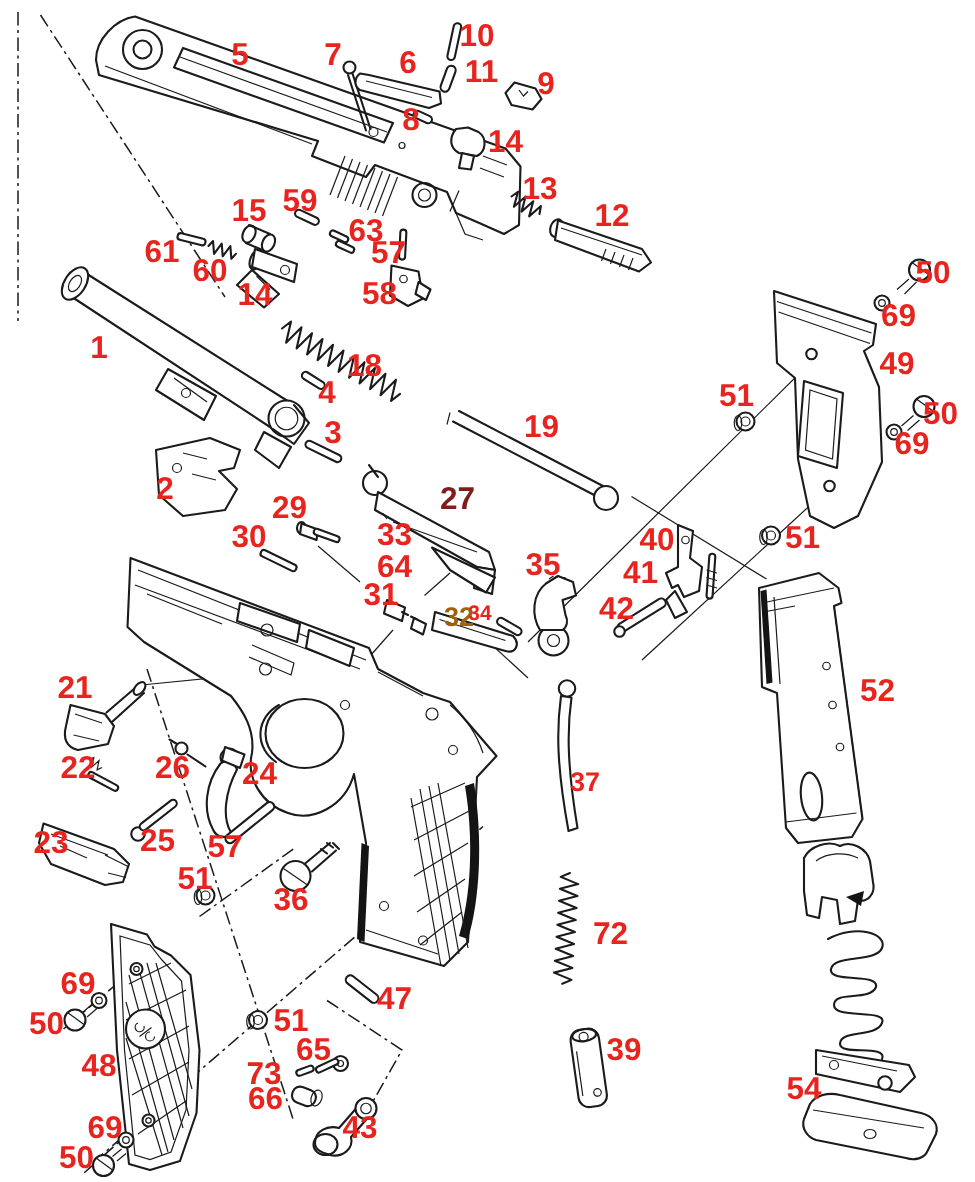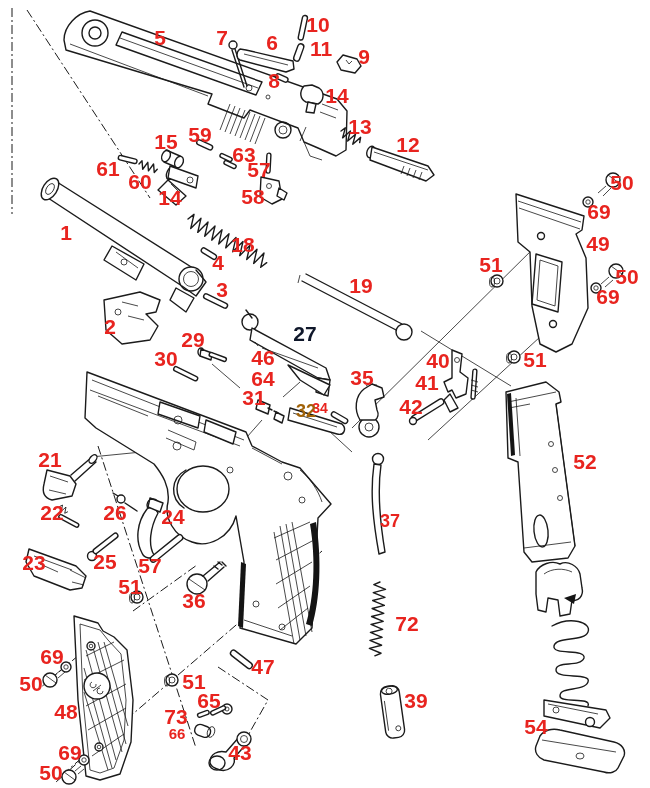--- a/index.html
+++ b/index.html
@@ -381,22 +381,22 @@
       <span class="part-label" style="left: 170px; top: 197px; color: rgb(232, 36, 31); font-size: 21px;">14</span>
       <span class="part-label" style="left: 166px; top: 141px; color: rgb(232, 36, 31); font-size: 21px;">15</span>
       <span class="part-label" style="left: 243px; top: 224px; color: rgb(232, 36, 31); font-size: 21px; margin-top: 20px;">18</span>
       <span class="part-label" style="left: 361px; top: 285px; color: rgb(232, 36, 31); font-size: 21px;">19</span>
       <span class="part-label" style="left: 50px; top: 459px; color: rgb(232, 36, 31); font-size: 21px;">21</span>
       <span class="part-label" style="left: 52px; top: 512px; color: rgb(232, 36, 31); font-size: 21px;">22</span>
       <span class="part-label" style="left: 34px; top: 562px; color: rgb(232, 36, 31); font-size: 21px;">23</span>
       <span class="part-label" style="left: 173px; top: 516px; color: rgb(232, 36, 31); font-size: 21px;">24</span>
       <span class="part-label" style="left: 105px; top: 561px; color: rgb(232, 36, 31); font-size: 21px; text-align: right;">25</span>
       <span class="part-label" style="left: 115px; top: 512px; color: rgb(232, 36, 31); font-size: 21px;">26</span>
-      <span class="part-label" style="left: 305px; top: 333px; color: #0f172a; font-size: 21px;">27</span>
-      <span class="part-label" style="left: 263px; top: 357px; color: rgb(232, 36, 31); font-size: 21px;">46</span>
+      <span class="part-label" style="left: 305px; top: 333px; color: #7f1d1d; font-size: 21px;">27</span>
+      <span class="part-label" style="left: 263px; top: 357px; color: rgb(232, 36, 31); font-size: 21px;">33</span>
       <span class="part-label" style="left: 193px; top: 339px; color: rgb(232, 36, 31); font-size: 21px;">29</span>
       <span class="part-label" style="left: 166px; top: 358px; color: rgb(232, 36, 31); font-size: 21px;">30</span>
       <span class="part-label" style="left: 254px; top: 397px; color: rgb(232, 36, 31); font-size: 21px;">31</span>
       <span class="part-label" style="left: 306px; top: 411px; color: #a16207; font-size: 18px;">32</span>
       <span class="part-label" style="left: 150px; top: 565px; color: rgb(232, 36, 31); font-size: 21px;">57</span>
       <span class="part-label" style="left: 320px; top: 408px; color: rgb(232, 36, 31); font-size: 14px;">34</span>
       <span class="part-label" style="left: 362px; top: 377px; color: rgb(232, 36, 31); font-size: 21px;">35</span>
       <span class="part-label" style="left: 194px; top: 600px; color: rgb(232, 36, 31); font-size: 21px;">36</span>
       <span class="part-label" style="left: 390px; top: 521px; color: rgb(232, 36, 31); font-size: 18px;">37</span>
       <span class="part-label" style="left: 407px; top: 623px; color: rgb(232, 36, 31); font-size: 21px;">72</span>
@@ -420,19 +420,19 @@
       <span class="part-label" style="left: 585px; top: 461px; color: rgb(232, 36, 31); font-size: 21px;">52</span>
       <span class="part-label" style="left: 536px; top: 726px; color: rgb(232, 36, 31); font-size: 21px;">54</span>
       <span class="part-label" style="left: 259px; top: 169px; color: rgb(232, 36, 31); font-size: 21px;">57</span>
       <span class="part-label" style="left: 253px; top: 196px; color: rgb(232, 36, 31); font-size: 21px;">58</span>
       <span class="part-label" style="left: 200px; top: 134px; color: rgb(232, 36, 31); font-size: 21px;">59</span>
       <span class="part-label" style="left: 140px; top: 181px; color: rgb(232, 36, 31); font-size: 21px;">60</span>
       <span class="part-label" style="left: 108px; top: 168px; color: rgb(232, 36, 31); font-size: 21px;">61</span>
       <span class="part-label" style="left: 244px; top: 154px; color: rgb(232, 36, 31); font-size: 21px;">63</span>
       <span class="part-label" style="left: 263px; top: 378px; color: rgb(232, 36, 31); font-size: 21px;">64</span>
       <span class="part-label" style="left: 209px; top: 700px; color: rgb(232, 36, 31); font-size: 21px;">65</span>
-      <span class="part-label" style="left: 177px; top: 733px; color: rgb(232, 36, 31); font-size: 15px;">66</span>
+      <span class="part-label" style="left: 177px; top: 733px; color: rgb(232, 36, 31); font-size: 21px;">66</span>
       <span class="part-label" style="left: 599px; top: 211px; color: rgb(232, 36, 31); font-size: 21px;">69</span>
       <span class="part-label" style="left: 608px; top: 296px; color: rgb(232, 36, 31); font-size: 21px;">69</span>
       <span class="part-label" style="left: 52px; top: 656px; color: rgb(232, 36, 31); font-size: 21px;">69</span>
       <span class="part-label" style="left: 70px; top: 752px; color: rgb(232, 36, 31); font-size: 21px;">69</span>
     </div>
 </div>
 
 </body></html>

